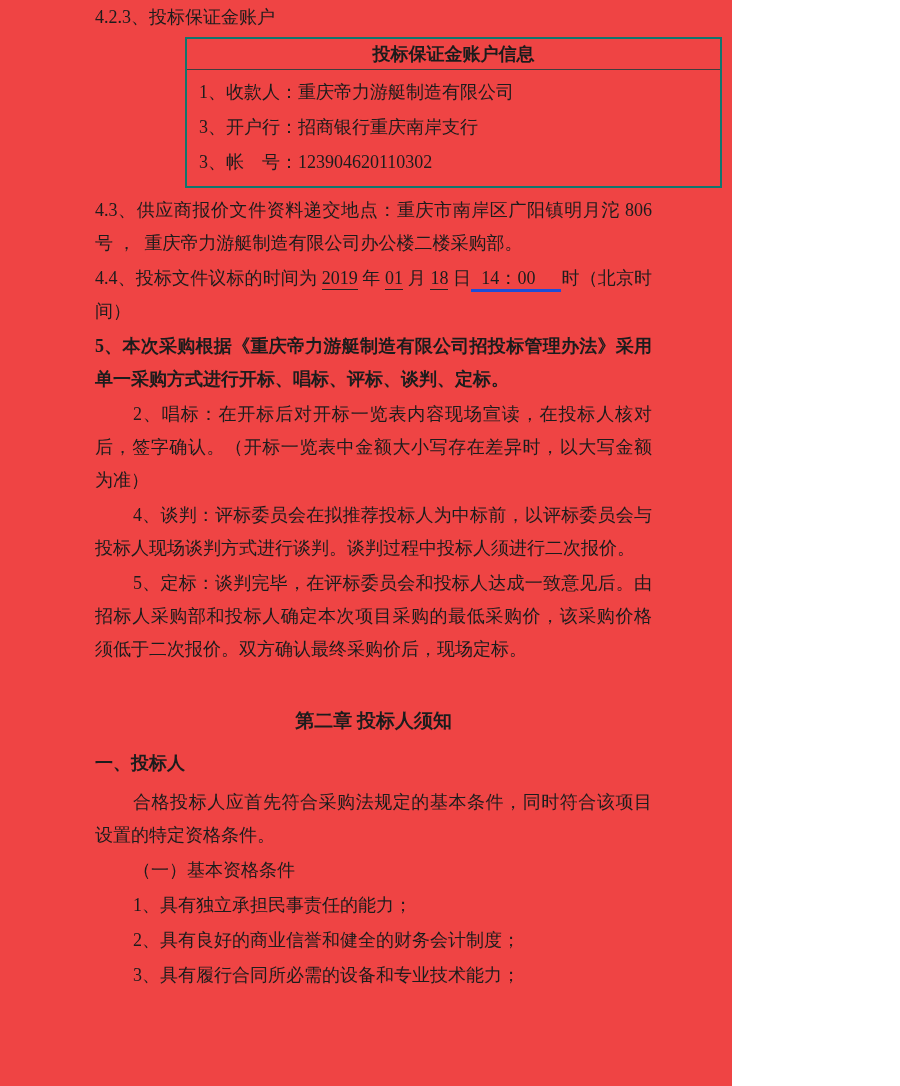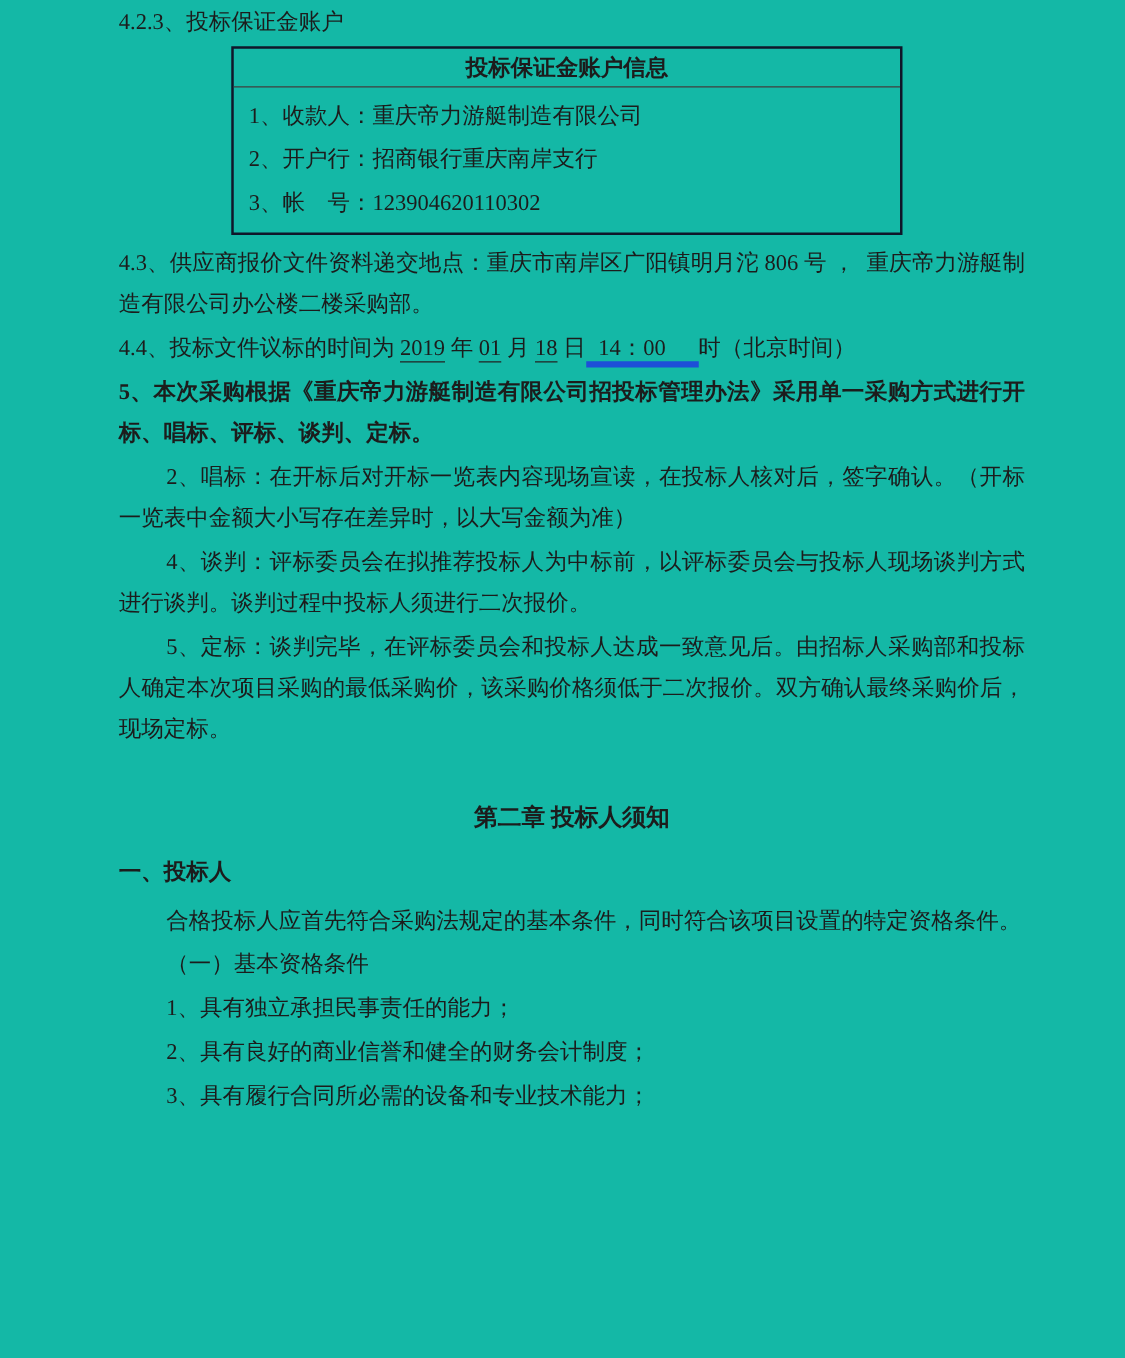--- a/index.html
+++ b/index.html
@@ -1,20 +1,20 @@
 <!DOCTYPE html>
 <html><head>
 <meta charset="utf-8">
 <style>
   html, body { margin: 0; padding: 0; background: #fff; }
   .page {
     position: relative;
-    width: 900px;
+    width: 732px;
     height: 1086px;
-    background: #14b8a6;
+    background: #ef4444;
     color: #1c1c1c;
     font-family: "Liberation Serif", "DejaVu Serif", serif;
     font-size: 18px;
     line-height: 33px;
     overflow: hidden;
     box-sizing: border-box;
     padding: 1px 80px 0 95px;
   }
   .page p { margin: 0 0 2px 0; text-align: justify; }
   .bold { font-weight: bold; }
@@ -23,53 +23,53 @@
   .spaced { margin-top: 6px !important; }
   .chapter-title {
     margin: 38px 0 10px 0;
     text-align: center;
     font-weight: bold;
     font-size: 19px;
   }
   .deposit-table {
     width: 537px;
     margin: 3px 0 6px 90px;
-    border: 2px solid #0f172a;
+    border: 2px solid #0f766e;
     box-sizing: border-box;
   }
   .tbl-header {
     text-align: center;
     font-weight: bold;
     line-height: 28px;
     padding: 1px 0;
     border-bottom: 1px solid #3f3f3f;
   }
   .tbl-body { padding: 5px 2px 6px 12px; }
   .tbl-row { line-height: 35px; }
   .ul {
     border-bottom: 1px solid #222;
     padding-bottom: 1px;
   }
   .ul-time {
-    border-bottom: 5px solid #1d4ed8;
+    border-bottom: 3px solid #1d4ed8;
     padding: 0 26px 1px 10px;
   }
 </style>
 </head>
 <body>
 
 <div class="page">
 
   <p>4.2.3、投标保证金账户</p>
 
   <div class="deposit-table">
     <div class="tbl-header">投标保证金账户信息</div>
     <div class="tbl-body">
       <div class="tbl-row">1、收款人：重庆帝力游艇制造有限公司</div>
-      <div class="tbl-row">2、开户行：招商银行重庆南岸支行</div>
+      <div class="tbl-row">3、开户行：招商银行重庆南岸支行</div>
       <div class="tbl-row">3、帐　号：123904620110302</div>
     </div>
   </div>
 
   <p>4.3、供应商报价文件资料递交地点：重庆市南岸区广阳镇明月沱 806 号 ，&nbsp; 重庆帝力游艇制造有限公司办公楼二楼采购部。</p>
 
   <p><span>4.4、投标文件议标的时间为 </span><span class="ul">2019</span><span> 年 </span><span class="ul">01</span><span> 月 </span><span class="ul">18</span><span> 日</span><span class="ul-time">14：00</span><span>时（北京时间）</span></p>
 
   <p class="bold">5、本次采购根据《重庆帝力游艇制造有限公司招投标管理办法》采用单一采购方式进行开标、唱标、评标、谈判、定标。</p>
 

